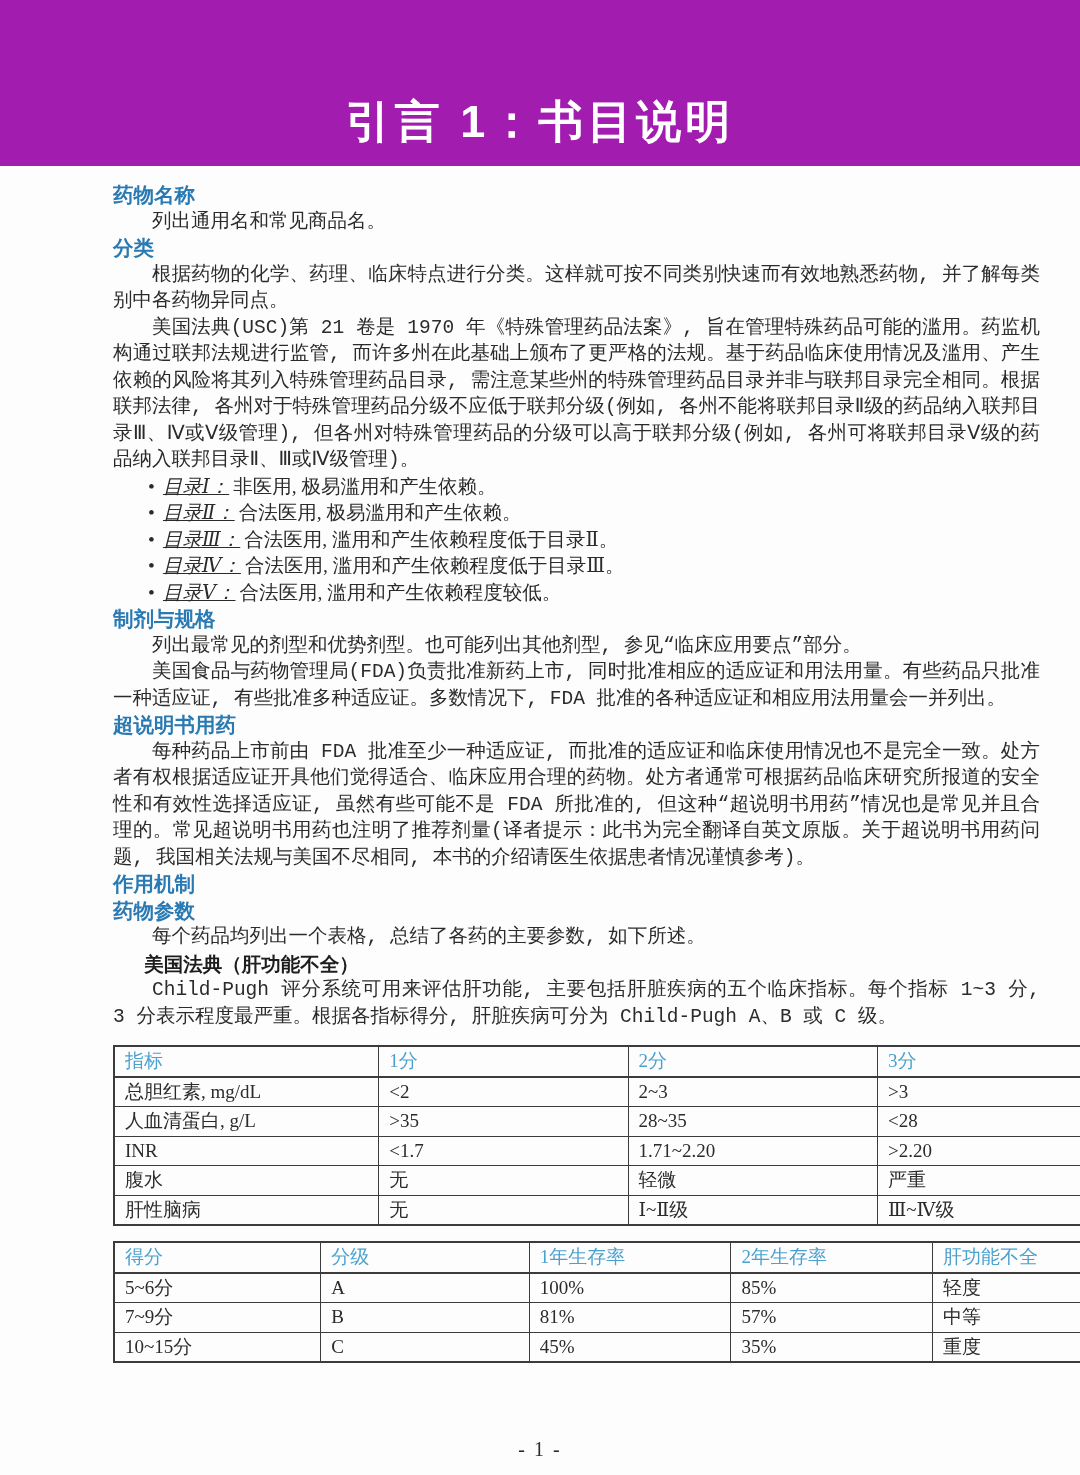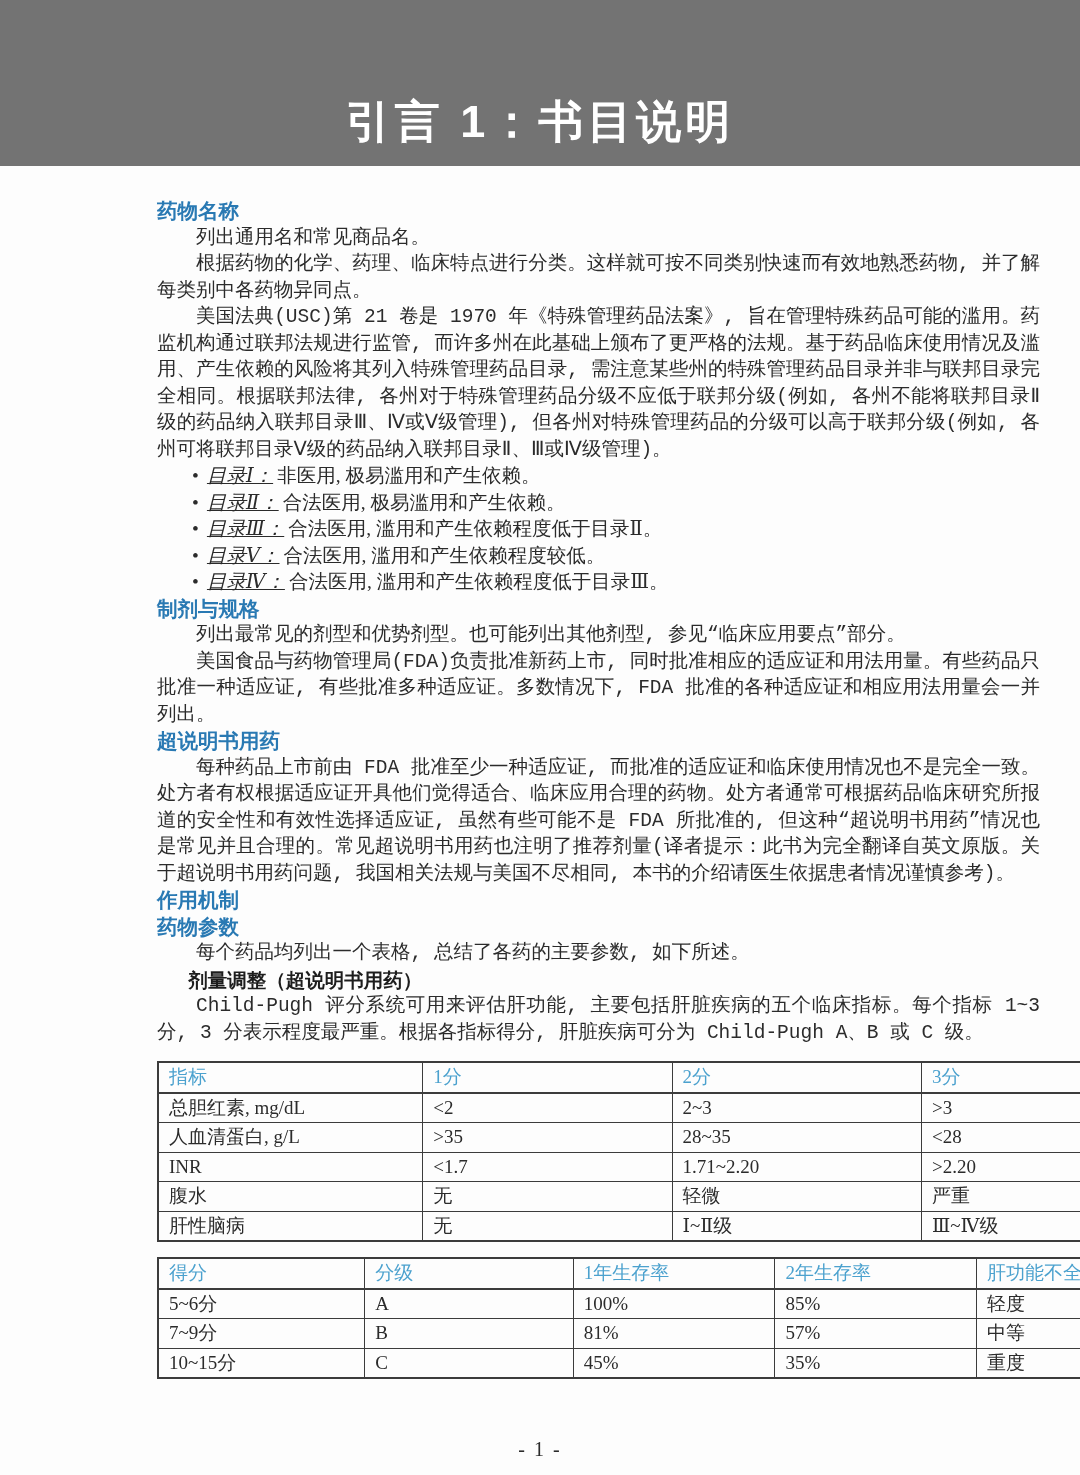--- a/index.html
+++ b/index.html
@@ -9,38 +9,37 @@
     width: 1080px;
     height: 1475px;
     margin: 0 auto;
     background: #fdfdfd;
     overflow: hidden;
     font-family: "Liberation Serif", "DejaVu Serif", serif;
     color: #2b2b2b;
   }
   .header-band {
     height: 166px;
-    background: #737373;
+    background: #a21caf;
     display: flex;
     justify-content: center;
     align-items: flex-end;
     padding-bottom: 14px;
   }
   .page-title {
     color: #ffffff;
     font-family: "Liberation Sans", "DejaVu Sans", sans-serif;
     font-size: 45px;
     font-weight: bold;
     letter-spacing: 4px;
   }
   .content {
-    padding: 32px 40px 0 113px;
+    padding: 16px 40px 0 113px;
     font-size: 19.5px;
     line-height: 26.5px;
-    margin-left: 44px;
   }
   .section-heading {
     color: #2979b3;
     font-size: 20.5px;
     font-weight: bold;
     font-family: "Liberation Sans", "DejaVu Sans", sans-serif;
     line-height: 26.5px;
   }
   .para {
     text-indent: 2em;
@@ -100,45 +99,46 @@
 
   <div class="header-band">
     <div class="page-title">引言 1：书目说明</div>
   </div>
 
   <div class="content">
 
     <div class="section-heading">药物名称</div>
     <p class="para">列出通用名和常见商品名。</p>
 
+    <div class="section-heading">分类</div>
     <p class="para">根据药物的化学、药理、临床特点进行分类。这样就可按不同类别快速而有效地熟悉药物, 并了解每类别中各药物异同点。</p>
 
     <p class="para">美国法典(USC)第 21 卷是 1970 年《特殊管理药品法案》, 旨在管理特殊药品可能的滥用。药监机构通过联邦法规进行监管, 而许多州在此基础上颁布了更严格的法规。基于药品临床使用情况及滥用、产生依赖的风险将其列入特殊管理药品目录, 需注意某些州的特殊管理药品目录并非与联邦目录完全相同。根据联邦法律, 各州对于特殊管理药品分级不应低于联邦分级(例如, 各州不能将联邦目录Ⅱ级的药品纳入联邦目录Ⅲ、Ⅳ或Ⅴ级管理), 但各州对特殊管理药品的分级可以高于联邦分级(例如, 各州可将联邦目录Ⅴ级的药品纳入联邦目录Ⅱ、Ⅲ或Ⅳ级管理)。</p>
 
     <ul class="catalog-list">
       <li class="catalog-item"><span class="bullet-dot">•</span><span class="catalog-label">目录Ⅰ：</span><span>非医用, 极易滥用和产生依赖。</span></li>
       <li class="catalog-item"><span class="bullet-dot">•</span><span class="catalog-label">目录Ⅱ：</span><span>合法医用, 极易滥用和产生依赖。</span></li>
       <li class="catalog-item"><span class="bullet-dot">•</span><span class="catalog-label">目录Ⅲ：</span><span>合法医用, 滥用和产生依赖程度低于目录Ⅱ。</span></li>
+      <li class="catalog-item"><span class="bullet-dot">•</span><span class="catalog-label">目录Ⅳ：</span><span>合法医用, 滥用和产生依赖程度低于目录Ⅲ。</span></li>
       <li class="catalog-item"><span class="bullet-dot">•</span><span class="catalog-label">目录Ⅴ：</span><span>合法医用, 滥用和产生依赖程度较低。</span></li>
-      <li class="catalog-item"><span class="bullet-dot">•</span><span class="catalog-label">目录Ⅳ：</span><span>合法医用, 滥用和产生依赖程度低于目录Ⅲ。</span></li>
     </ul>
 
     <div class="section-heading">制剂与规格</div>
     <p class="para">列出最常见的剂型和优势剂型。也可能列出其他剂型, 参见“临床应用要点”部分。</p>
 
     <p class="para">美国食品与药物管理局(FDA)负责批准新药上市, 同时批准相应的适应证和用法用量。有些药品只批准一种适应证, 有些批准多种适应证。多数情况下, FDA 批准的各种适应证和相应用法用量会一并列出。</p>
 
     <div class="section-heading">超说明书用药</div>
     <p class="para">每种药品上市前由 FDA 批准至少一种适应证, 而批准的适应证和临床使用情况也不是完全一致。处方者有权根据适应证开具他们觉得适合、临床应用合理的药物。处方者通常可根据药品临床研究所报道的安全性和有效性选择适应证, 虽然有些可能不是 FDA 所批准的, 但这种“超说明书用药”情况也是常见并且合理的。常见超说明书用药也注明了推荐剂量(译者提示：此书为完全翻译自英文原版。关于超说明书用药问题, 我国相关法规与美国不尽相同, 本书的介绍请医生依据患者情况谨慎参考)。</p>
 
     <div class="section-heading">作用机制</div>
 
     <div class="section-heading">药物参数</div>
     <p class="para">每个药品均列出一个表格, 总结了各药的主要参数, 如下所述。</p>
-    <div class="subheading">剂量调整（超说明书用药）</div>
+    <div class="subheading">美国法典（肝功能不全）</div>
     <p class="para">Child-Pugh 评分系统可用来评估肝功能, 主要包括肝脏疾病的五个临床指标。每个指标 1~3 分, 3 分表示程度最严重。根据各指标得分, 肝脏疾病可分为 Child-Pugh A、B 或 C 级。</p>
 
     <table class="data-table">
       <colgroup>
           <col style="width:26%">
           <col style="width:24.5%">
           <col style="width:24.5%">
           <col style="width:25%">
         </colgroup>
       <thead>

